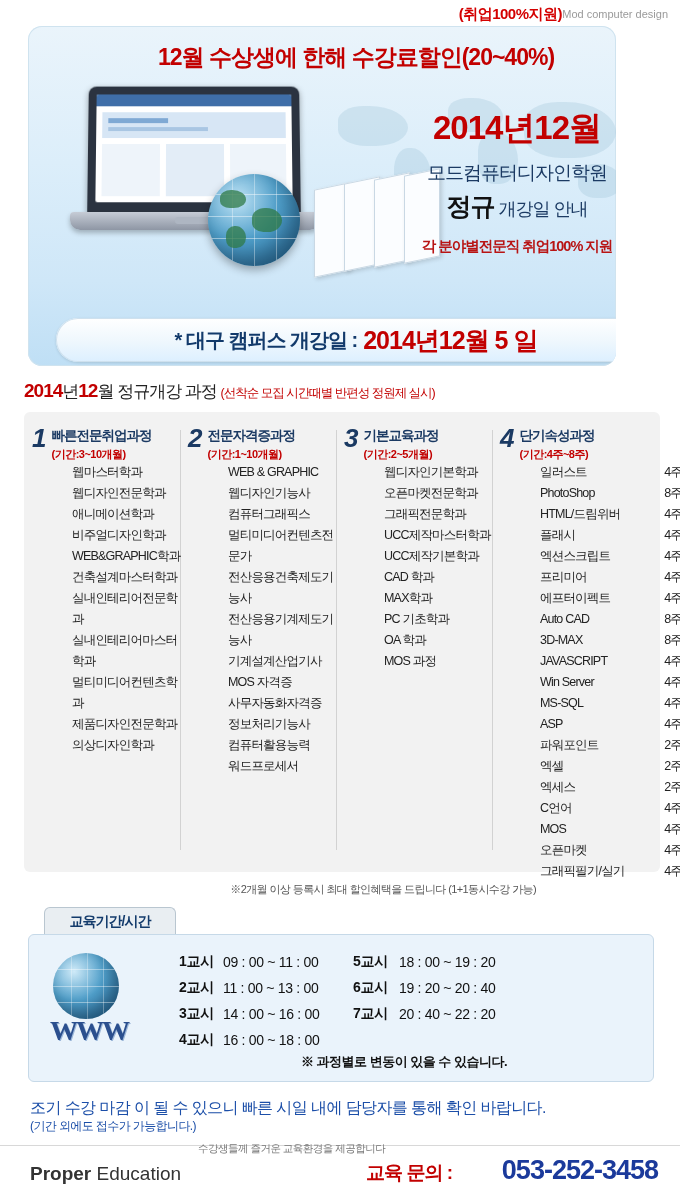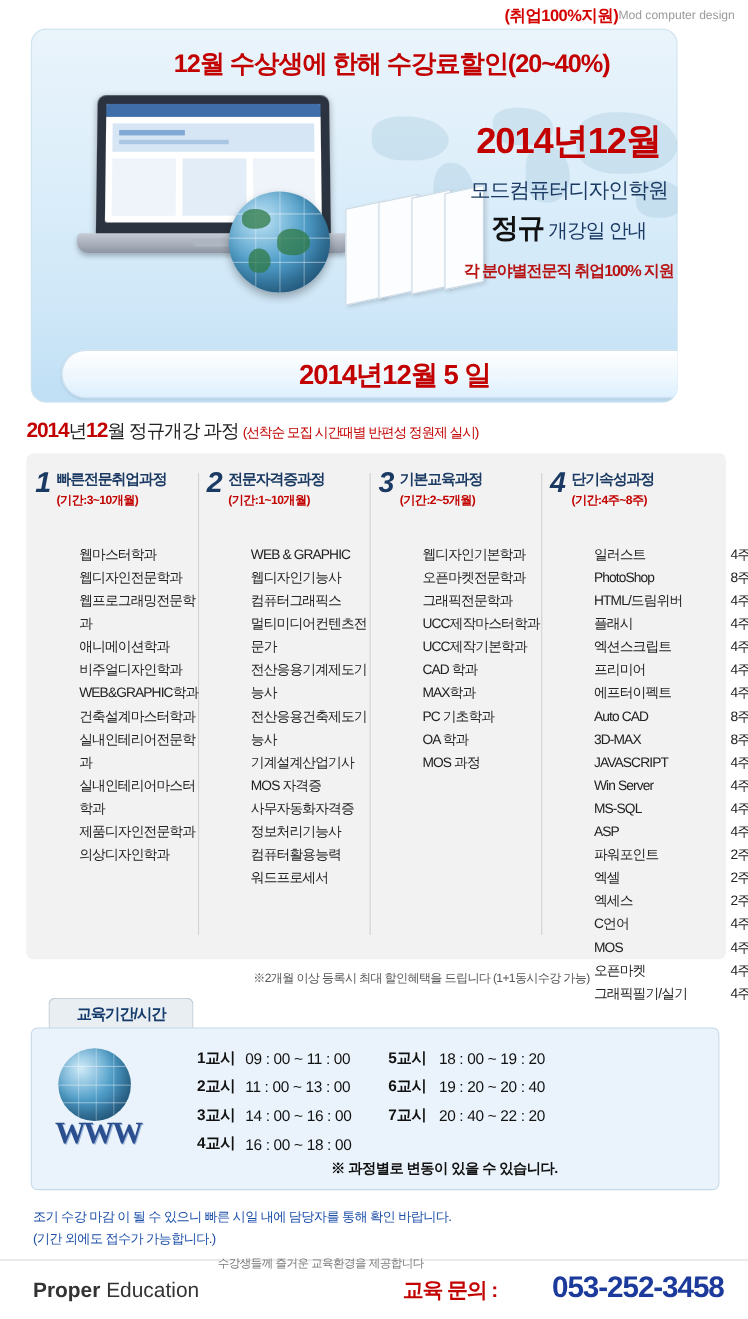--- a/index.html
+++ b/index.html
@@ -111,21 +111,21 @@
   .col1{left:8px;}
   .col2{left:164px;}
   .col3{left:320px;}
   .col4{left:476px;width:156px;}
   .col-sep{position:absolute;top:18px;width:1px;height:420px;background:#d2d2d2;}
   .col-head{display:flex;align-items:flex-start;gap:5px;}
   .col-num{font-size:26px;font-weight:bold;color:#1b3a63;line-height:.95;font-style:italic;}
   .col-titles{padding-top:1px;}
   .col-title{font-size:13.5px;font-weight:bold;color:#1b3a63;letter-spacing:-1px;}
   .col-period{font-size:11px;font-weight:bold;color:#c20000;letter-spacing:-.5px;margin-top:2px;}
-  .col-list{margin-top:32px;}
+  .col-list{margin-top:0;}
   .col-list li{
     list-style:none;font-size:12.5px;color:#222;line-height:21px;letter-spacing:-.8px;
   }
   .col-list.weeks li{display:flex;justify-content:space-between;width:142px;}
   .wk{color:#222;}
   .note{
     position:absolute;left:0;top:882px;width:536px;text-align:right;
     font-size:11px;color:#555;letter-spacing:-.6px;
   }
 
@@ -158,21 +158,21 @@
   .trow{display:flex;align-items:center;height:26px;font-size:14px;color:#111;letter-spacing:-.3px;}
   .tlabel{font-weight:bold;width:44px;}
   .tval{width:130px;}
   .tlabel2{font-weight:bold;width:46px;}
   .sched-foot{
     position:absolute;left:150px;top:118px;width:450px;text-align:center;
     font-size:13px;font-weight:bold;color:#111;letter-spacing:-.5px;
   }
 
   
-  .fnote{position:absolute;left:30px;top:1098px;font-size:12px;color:#1b4ea8;letter-spacing:-.6px;}
+  .fnote{position:absolute;left:30px;top:1098px;font-size:16px;color:#1b4ea8;letter-spacing:-.6px;}
   .fnote2{position:absolute;left:30px;top:1118px;font-size:12px;color:#1b4ea8;letter-spacing:-.6px;}
   .footbar{position:absolute;left:0;top:1145px;width:680px;height:54px;border-top:1px solid #d8d8d8;background:#fff;}
   .brand{position:absolute;left:30px;top:1163px;font-size:19px;color:#333;font-family:Liberation Sans, sans-serif;}
   .brand b{font-weight:bold;}
   .brand-sub{position:absolute;left:198px;top:1142px;font-size:10.5px;color:#777;letter-spacing:-.5px;}
   .tel-label{position:absolute;right:228px;top:1160px;font-size:19px;font-weight:bold;color:#c20000;letter-spacing:-1px;}
   .tel-num{position:absolute;right:22px;top:1155px;font-size:27px;font-weight:bold;color:#1b3a9b;letter-spacing:-1px;}
 </style>
 </head>
 <body>
@@ -235,20 +235,21 @@
     <div class="hero-right">
       <div class="hr-year">2014년12월</div>
       <div class="hr-academy">모드컴퓨터디자인학원</div>
       <div class="hr-reg">
         <b>정규</b><span> 개강일 안내</span>
       </div>
       <div class="hr-sub">각 분야별전문직 취업100% 지원</div>
     </div>
 
     <div class="open-bar">
+      <span class="open-label">* 대구 캠퍼스 개강일 :</span>
       <span class="open-date">2014년12월  5 일</span>
     </div>
   </div>
 
   <div class="courses-head">
     <span class="ch-a">2014</span><span class="ch-b">년</span><span class="ch-a">12</span><span class="ch-b">월</span><span class="ch-b"> 정규개강 과정 </span><span class="ch-c">(선착순 모집 시간때별 반편성 정원제 실시)</span>
   </div>
 
   <div class="cols">
     <div class="col-sep" style="left:156px;"></div>
@@ -259,47 +260,47 @@
       <div class="col-head">
         <div class="col-num">1</div>
         <div class="col-titles">
           <div class="col-title">빠른전문취업과정</div>
           <div class="col-period">(기간:3~10개월)</div>
         </div>
       </div>
       <ul class="col-list">
         <li>웹마스터학과</li>
         <li>웹디자인전문학과</li>
-        <li>웹프로그래밍전문학과</li>
         <li>애니메이션학과</li>
         <li>비주얼디자인학과</li>
         <li>WEB&amp;GRAPHIC학과</li>
         <li>건축설계마스터학과</li>
         <li>실내인테리어전문학과</li>
         <li>실내인테리어마스터학과</li>
+        <li>멀티미디어컨텐츠학과</li>
         <li>제품디자인전문학과</li>
         <li>의상디자인학과</li>
       </ul>
     </div>
 
     <div class="col col2">
       <div class="col-head">
         <div class="col-num">2</div>
         <div class="col-titles">
           <div class="col-title">전문자격증과정</div>
           <div class="col-period">(기간:1~10개월)</div>
         </div>
       </div>
       <ul class="col-list">
         <li>WEB &amp; GRAPHIC</li>
         <li>웹디자인기능사</li>
         <li>컴퓨터그래픽스</li>
         <li>멀티미디어컨텐츠전문가</li>
+        <li>전산응용건축제도기능사</li>
         <li>전산응용기계제도기능사</li>
-        <li>전산응용건축제도기능사</li>
         <li>기계설계산업기사</li>
         <li>MOS 자격증</li>
         <li>사무자동화자격증</li>
         <li>정보처리기능사</li>
         <li>컴퓨터활용능력</li>
         <li>워드프로세서</li>
       </ul>
     </div>
 
     <div class="col col3">

